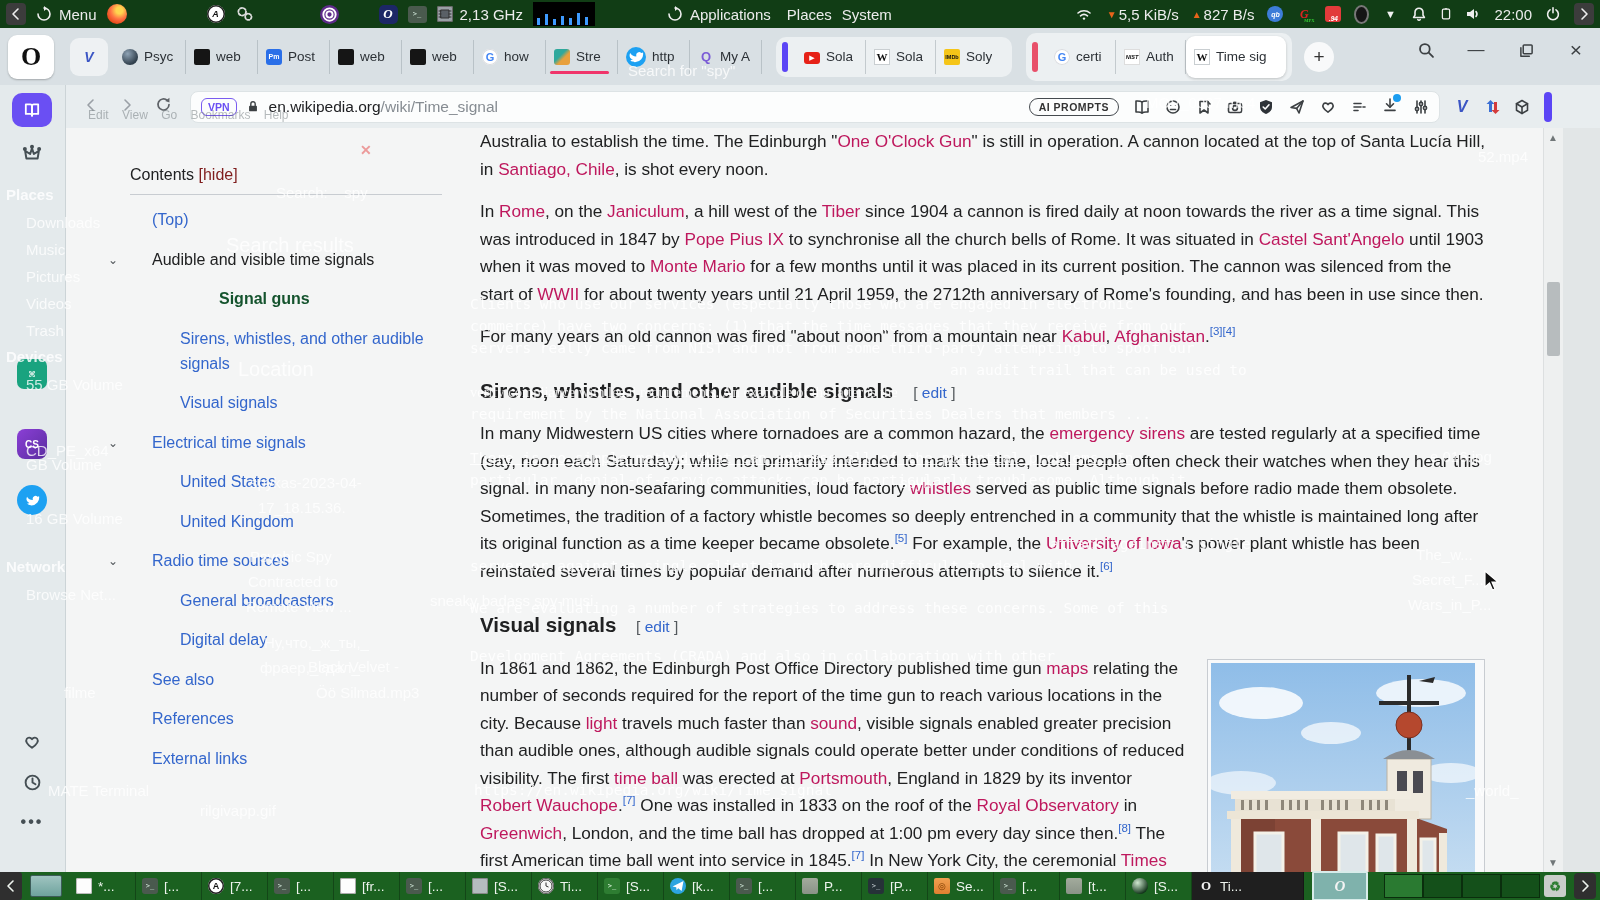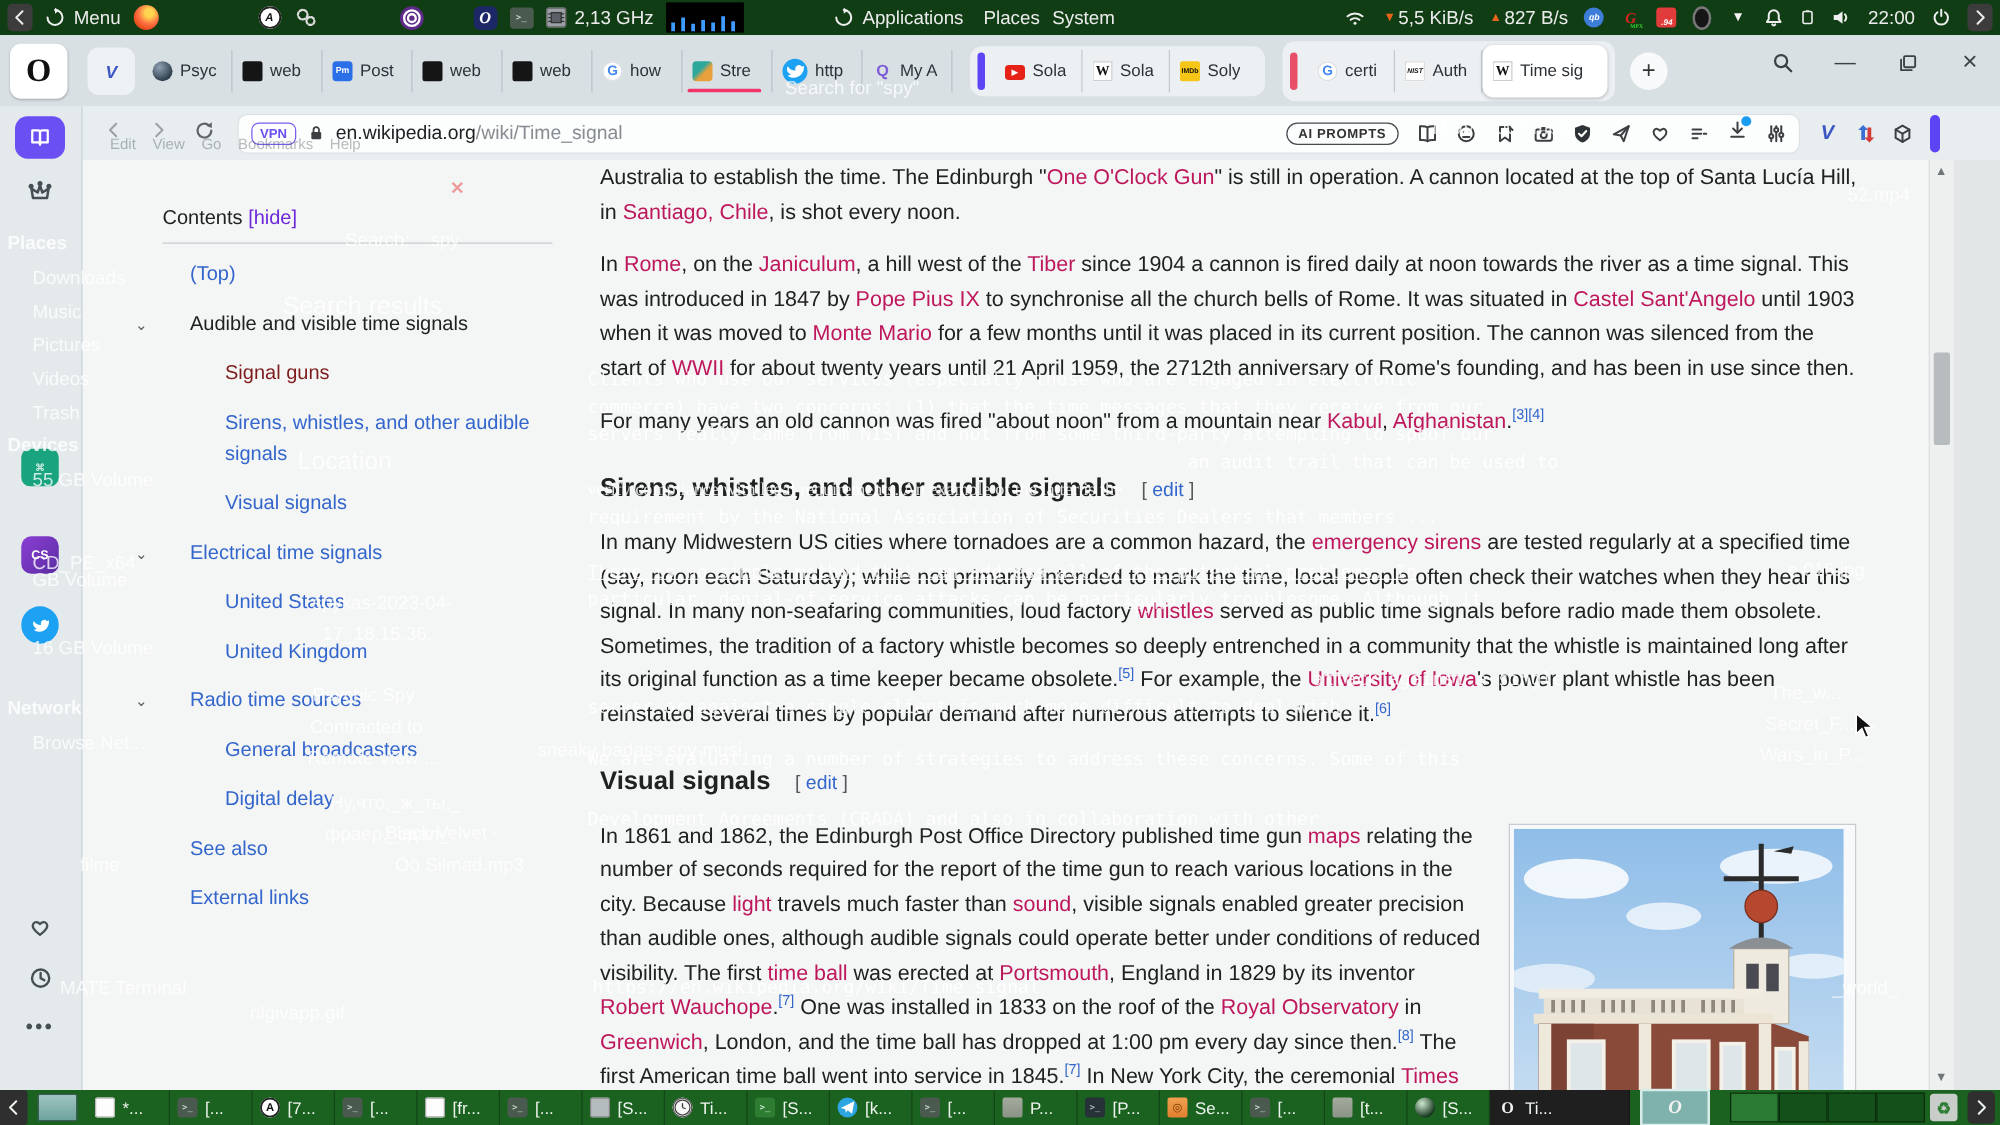--- a/index.html
+++ b/index.html
@@ -109,29 +109,29 @@
   
   #sidepanel{position:absolute;left:0;top:85px;width:65px;height:787px;background:rgba(227,233,235,.96);
     border-right:1px solid #ccd4d7;z-index:3;}
   .sp{position:absolute;left:12px;width:40px;height:34px;display:flex;align-items:center;justify-content:center;color:#454f54;}
   #sp-book{background:#6a4ff3;border-radius:10px;color:#fff;}
   .sp .bubble{width:30px;height:30px;border-radius:50%;display:flex;align-items:center;justify-content:center;}
   
   #content{position:absolute;left:65px;top:128px;width:1478px;height:744px;z-index:2;color:#202122;}
   #toc{position:absolute;left:65px;top:38px;width:312px;font-size:16px;}
   #toc-head{color:#202122;}
-  #toc-head .hide{color:#6d28d9;}
+  #toc-head .hide{color:#7f1d1d;}
   #toc hr{border:none;border-top:1px solid #c8ccd1;margin:10px 0 12px 0;}
   .tocitem{margin-bottom:14.5px;line-height:25px;position:relative;}
   .tocitem .chev{position:absolute;left:-22px;top:1px;color:#54595d;font-size:12px;}
   .tocitem.lv0{padding-left:22px;}
   .tocitem.lv1{padding-left:50px;}
   .toc-link{color:#3366cc;}
   .toc-plain{color:#202122;}
-  .toc-current{color:#7f1d1d;font-weight:normal;}
+  .toc-current{color:#14532d;font-weight:bold;margin-left:39px;}
   #article{position:absolute;left:415px;top:0px;width:1005px;font-size:17.2px;line-height:27.5px;}
   #article p{margin:0 0 15px 0;}
   #article .seg-link{color:#be185d;}
   #article sup{font-size:11.5px;color:#3366cc;line-height:0;}
   h3.wh{font-size:20.5px;font-weight:bold;margin:26px 0 14px 0;color:#202122;font-family:"Liberation Sans",sans-serif;}
   h3.wh .editsec{font-size:15.5px;font-weight:normal;color:#54595d;margin-left:14px;}
   h3.wh .editsec a{color:#3366cc;}
   #figure{float:right;width:270px;border:1px solid #c8ccd1;background:#f8f9fa;padding:3px;margin:4px 0 12px 20px;}
   #figure svg{display:block;}
   
@@ -577,20 +577,21 @@
           <div class="tocitem lv1"><span class="toc-current">Signal guns</span></div>
           <div class="tocitem lv1"><span class="toc-link">Sirens, whistles, and other audible signals</span></div>
           <div class="tocitem lv1"><span class="toc-link">Visual signals</span></div>
           <div class="tocitem lv0"><span class="chev">⌄</span><span class="toc-link">Electrical time signals</span></div>
           <div class="tocitem lv1"><span class="toc-link">United States</span></div>
           <div class="tocitem lv1"><span class="toc-link">United Kingdom</span></div>
           <div class="tocitem lv0"><span class="chev">⌄</span><span class="toc-link">Radio time sources</span></div>
           <div class="tocitem lv1"><span class="toc-link">General broadcasters</span></div>
           <div class="tocitem lv1"><span class="toc-link">Digital delay</span></div>
           <div class="tocitem lv0"><span class="toc-link">See also</span></div>
+          <div class="tocitem lv0"><span class="toc-link">References</span></div>
           <div class="tocitem lv0"><span class="toc-link">External links</span></div>
         </div>
     </div>
 
     <div id="article">
       <p><span>Australia to establish the time. The Edinburgh "</span><span class="seg-link">One O'Clock Gun</span><span>" is still in operation. A cannon located at the top of Santa Lucía Hill, in </span><span class="seg-link">Santiago, Chile</span><span>, is shot every noon.</span></p>
       <p><span>In </span><span class="seg-link">Rome</span><span>, on the </span><span class="seg-link">Janiculum</span><span>, a hill west of the </span><span class="seg-link">Tiber</span><span> since 1904 a cannon is fired daily at noon towards the river as a time signal. This was introduced in 1847 by </span><span class="seg-link">Pope Pius IX</span><span> to synchronise all the church bells of Rome. It was situated in </span><span class="seg-link">Castel Sant'Angelo</span><span> until 1903 when it was moved to </span><span class="seg-link">Monte Mario</span><span> for a few months until it was placed in its current position. The cannon was silenced from the start of </span><span class="seg-link">WWII</span><span> for about twenty years until 21 April 1959, the 2712th anniversary of Rome's founding, and has been in use since then.</span></p>
       <p><span>For many years an old cannon was fired "about noon" from a mountain near </span><span class="seg-link">Kabul</span><span>, </span><span class="seg-link">Afghanistan</span><span>.</span><sup>[3]</sup><sup>[4]</sup></p>
       <h3 class="wh">
         <span>Sirens, whistles, and other audible signals</span>

